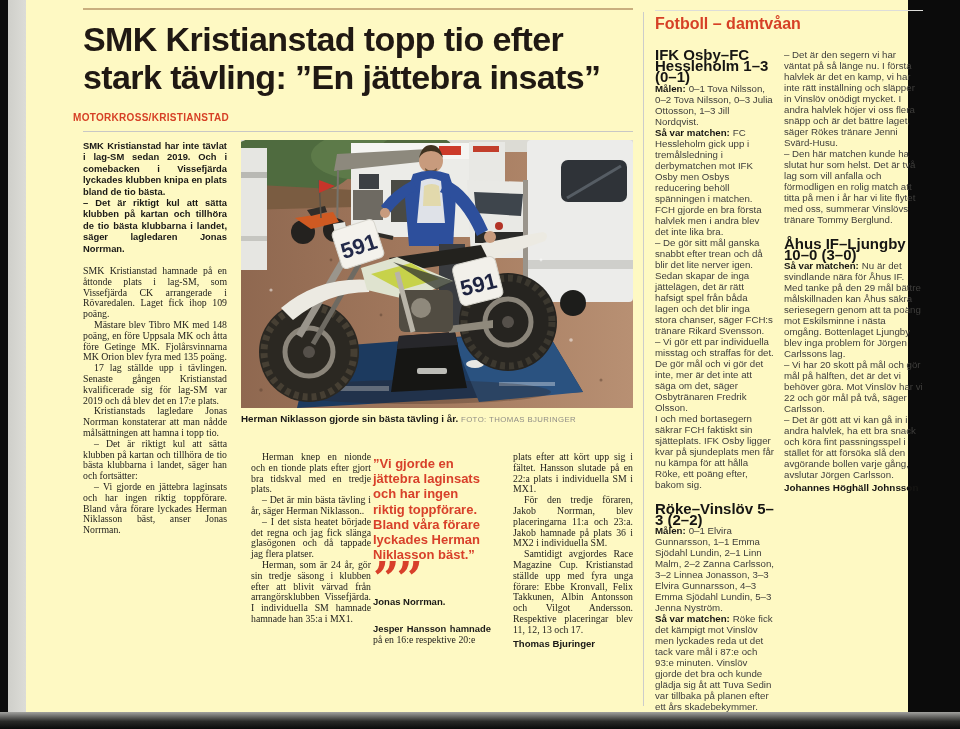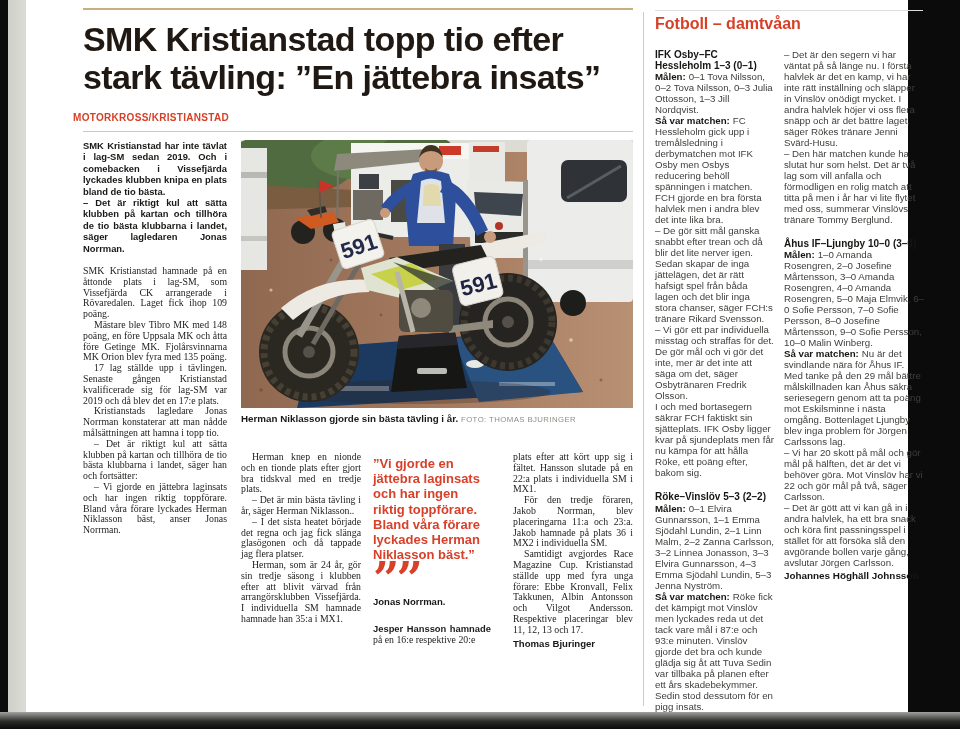--- a/index.html
+++ b/index.html
@@ -2,40 +2,40 @@
 <html lang="sv"><head>
 <meta charset="utf-8">
 <style>
   html,body{margin:0;padding:0;background:#0b0b0b;}
   .stage{position:relative;width:960px;height:729px;overflow:hidden;background:#0b0b0b;
          font-family:"Liberation Sans",sans-serif;}
   
   .edge-left-black{position:absolute;left:0;top:0;width:8px;height:729px;background:#0c0c0c;}
   .edge-left-gray{position:absolute;left:8px;top:0;width:18px;height:712px;
                   background:linear-gradient(to right,#cfcfca,#dcdcd7);}
-  .paper{position:absolute;left:26px;top:0;width:882px;height:712px;background:#ffffff;}
+  .paper{position:absolute;left:26px;top:0;width:882px;height:712px;background:#fef9c3;}
   .edge-right{position:absolute;left:908px;top:0;width:52px;height:712px;
               background:linear-gradient(to right,#b7b7b4,#85858२ 0,#8a8a87 35%,#3a3a38 75%,#141414);}
   .edge-bottom{position:absolute;left:0;top:712px;width:960px;height:17px;
                background:linear-gradient(#a2a29f,#2a2a28 55%,#0a0a0a);}
   
   .rule-tan{position:absolute;left:57px;top:8px;width:550px;height:2px;background:#c9ae7e;}
   .rule-fb{position:absolute;left:629px;top:10px;width:268px;height:1px;background:#ddddda;}
   .rule-gray{position:absolute;left:57px;top:131px;width:550px;height:1px;background:#c8c8c5;}
   .vdivider{position:absolute;left:617px;top:12px;width:1px;height:694px;background:#cccccb;}
   
   .headline{position:absolute;left:57px;top:20px;width:560px;margin:0;
             font-size:34px;line-height:38px;font-weight:bold;color:#201913;letter-spacing:-0.6px;}
   .headline span{display:block;}
   .kicker{position:absolute;left:47px;top:112px;font-size:10px;font-weight:bold;
           color:#d64026;letter-spacing:.3px;}
   
   .col{position:absolute;hyphens:auto;-webkit-hyphens:auto;}
   .col1{left:57px;top:140px;width:144px;}
-  .col2{left:215px;top:452px;width:120px;}
+  .col2{left:225px;top:452px;width:120px;}
   .col3{left:347px;top:452px;width:118px;}
   .col4{left:487px;top:452px;width:120px;}
   .lead{margin:0;font-size:9.4px;line-height:11.4px;font-weight:bold;color:#19181六6;
         text-align:justify;color:#191816;}
   .serif{margin:0;font-family:"Liberation Serif",serif;font-size:9.8px;line-height:10.8px;
          color:#1d1c1a;text-align:justify;}
   .ind{text-indent:11px;}
   .mt{margin-top:12px;}
   .serif-byline{margin:2px 0 0 0;font-size:9.6px;font-weight:bold;color:#191816;}
   
@@ -48,21 +48,21 @@
   .qmark{margin-top:0px;font-family:"DejaVu Serif",serif;font-size:46px;line-height:34px;
          font-weight:bold;color:#d8402a;letter-spacing:-3px;}
   .quote-attr{font-size:9.5px;font-weight:bold;color:#191816;}
   .lead-mixed{margin-top:17px;}
   .lead-name{font-family:"Liberation Sans",sans-serif;font-weight:bold;font-size:9.4px;}
   
   .fb-title{position:absolute;left:629px;top:15px;font-size:16px;font-weight:bold;color:#d64026;}
   .fbA{left:629px;top:49px;width:119px;}
   .fbB{left:758px;top:49px;width:140px;}
   .fb-p{margin:0;font-size:9.7px;line-height:11px;color:#3f3e3c;}
-  .fb-h{margin:0;font-size:10px;line-height:11.2px;font-weight:bold;color:#161513;}
+  .fb-h{margin:0;font-size:15px;line-height:11.2px;font-weight:bold;color:#161513;}
   .fb-lab{font-weight:bold;color:#161513;margin-right:3px;}
   .fb-gap{margin-top:13px;}
   .fb-byline{margin:2px 0 0 0;font-size:9.9px;font-weight:bold;color:#161513;}
 </style>
 </head>
 <body>
 
 <div class="stage">
   <div class="paper">
     <div class="rule-tan"></div>
@@ -270,21 +270,20 @@
       <p class="fb-p">I och med bortasegern säkrar FCH faktiskt sin sjätteplats. IFK Osby ligger kvar på sjundeplats men får nu kämpa för att hålla Röke, ett poäng efter, bakom sig.</p>
       <p class="fb-h fb-gap">Röke–Vinslöv 5–3 (2–2)</p>
       <p class="fb-p"><b class="fb-lab">Målen:</b><span>0–1 Elvira Gunnarsson, 1–1 Emma Sjödahl Lundin, 2–1 Linn Malm, 2–2 Zanna Carlsson, 3–2 Linnea Jonasson, 3–3 Elvira Gunnarsson, 4–3 Emma Sjödahl Lundin, 5–3 Jenna Nyström.</span></p>
       <p class="fb-p"><b class="fb-lab">Så var matchen:</b><span>Röke fick det kämpigt mot Vinslöv men lyckades reda ut det tack vare mål i 87:e och 93:e minuten. Vinslöv gjorde det bra och kunde glädja sig åt att Tuva Sedin var tillbaka på planen efter ett års skadebekymmer. Sedin stod dessutom för en pigg insats.</span></p>
     </div>
 
     <div class="col fbB">
       <p class="fb-p">– Det är den segern vi har väntat på så länge nu. I första halvlek är det en kamp, vi har inte rätt inställning och släpper in Vinslöv onödigt mycket. I andra halvlek höjer vi oss flera snäpp och är det bättre laget, säger Rökes tränare Jenni Svärd-Husu.</p>
       <p class="fb-p">– Den här matchen kunde ha slutat hur som helst. Det är två lag som vill anfalla och förmodligen en rolig match att titta på men i år har vi lite flytet med oss, summerar Vinslövs tränare Tommy Berglund.</p>
       <p class="fb-h fb-gap">Åhus IF–Ljungby 10–0 (3–0)</p>
-      <p class="fb-p"><b class="fb-lab">Målen:</b><span>1–0 Amanda Rosengren, 2–0 Josefine Mårtensson, 3–0 Amanda Rosengren, 4–0 Amanda Rosengren, 5–0 Maja Elmvik, 6–0 Sofie Persson, 7–0 Sofie Persson, 8–0 Josefine Mårtensson, 9–0 Sofie Persson, 10–0 Malin Winberg.</span></p>
       <p class="fb-p"><b class="fb-lab">Så var matchen:</b><span>Nu är det svindlande nära för Åhus IF. Med tanke på den 29 mål bättre målskillnaden kan Åhus säkra seriesegern genom att ta poäng mot Eskilsminne i nästa omgång. Bottenlaget Ljungby blev inga problem för Jörgen Carlssons lag.</span></p>
       <p class="fb-p">– Vi har 20 skott på mål och gör mål på hälften, det är det vi behöver göra. Mot Vinslöv har vi 22 och gör mål på två, säger Carlsson.</p>
       <p class="fb-p">– Det är gött att vi kan gå in i andra halvlek, ha ett bra snack och köra fint passningsspel i stället för att försöka slå den avgörande bollen varje gång, avslutar Jörgen Carlsson.</p>
       <p class="fb-byline">Johannes Höghäll Johnsson</p>
     </div>
   </div>
 
   <div class="edge-left-black"></div>
   <div class="edge-left-gray"></div>
   <div class="edge-right"></div>

